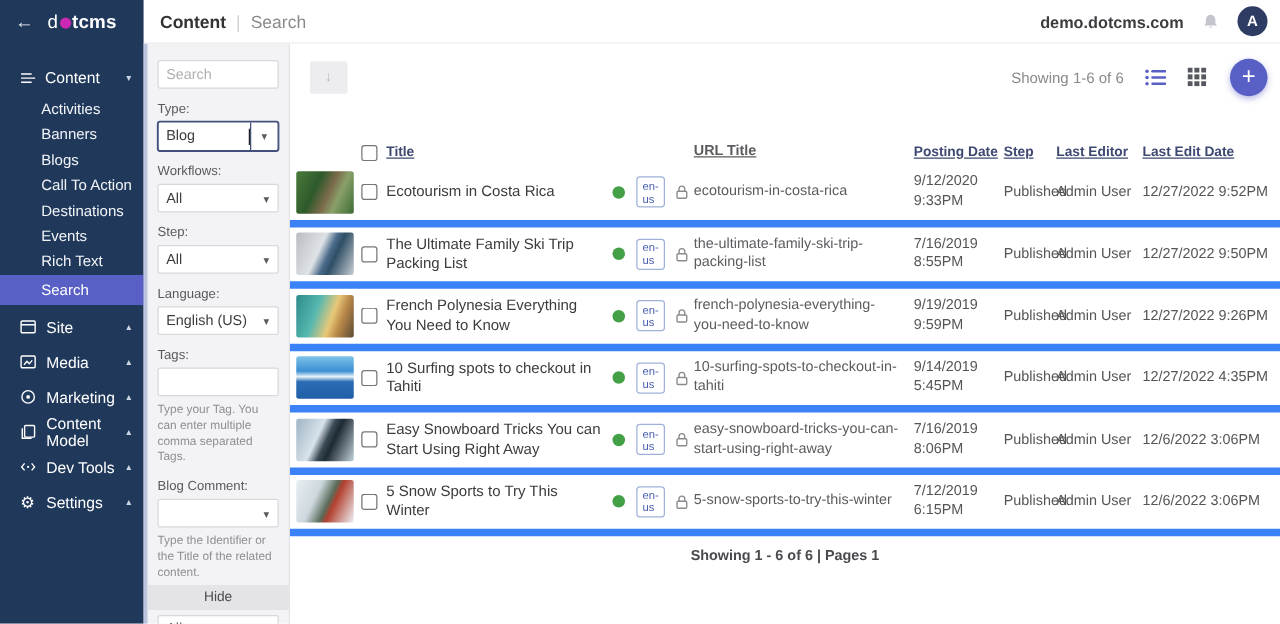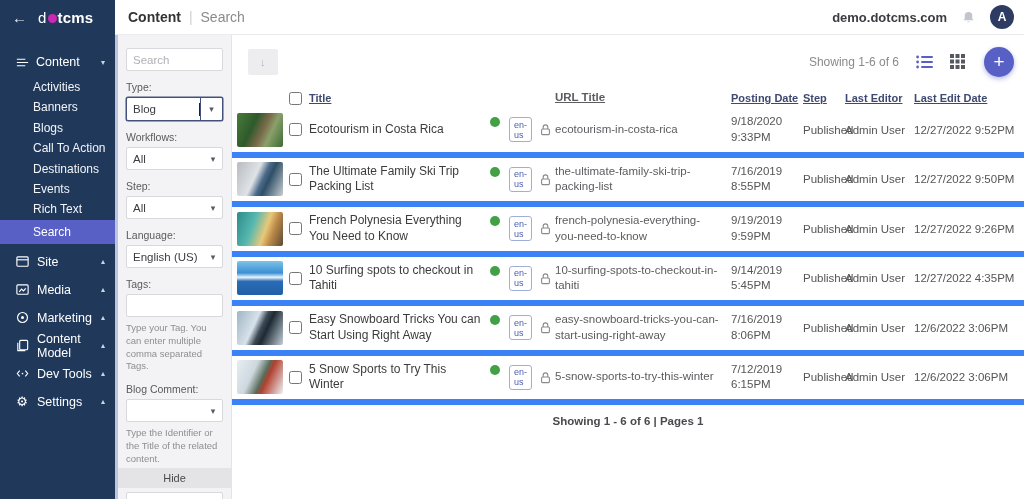--- a/index.html
+++ b/index.html
@@ -70,36 +70,36 @@
     font-family:"Liberation Sans",sans-serif; cursor:default; }
   .wf-btn .wf-ico { font-size:11px; }
   .toolbar-right { margin-left:auto; display:flex; align-items:center; gap:17px; }
   .showing { font-size:12px; color:#8a8a8e; }
   .view-ico { width:17px; height:16px; display:flex; align-items:center; cursor:pointer; }
   .fab { width:30px; height:30px; border-radius:50%; background:#5860C5; color:#fff; border:none;
     font-size:19px; line-height:1; display:flex; align-items:center; justify-content:center;
     cursor:pointer; box-shadow:0 2px 5px rgba(88,96,197,.45); font-family:"Liberation Sans",sans-serif; }
 
   .grid { display:grid; grid-template-columns:52px 198px 68px 179px 70px 42px 69px 1fr; align-items:center; }
-  .thead { height:20px; font-size:11px; font-weight:700; color:#3E4971; }
+  .thead { height:20px; font-size:11px; font-weight:700; color:#3E4971;margin-top:24px; }
   .thead .hlink { text-decoration:underline; cursor:pointer; }
   .cell-title { display:flex; align-items:center; padding-left:5px; }
   .cb { width:13px; height:13px; margin:0 7px 0 0; accent-color:#5860C5; cursor:pointer; }
   .thead .cb { margin-right:7px; }
   .row { height:49.5px; border-bottom:6px solid #3b82f6; font-size:11.5px; color:#555; }
   .cell-thumb { padding-left:5px; }
   .thumb { width:46px; height:34px; border-radius:2px; cursor:pointer; }
   .thumb-1 { background:linear-gradient(115deg,#4a7a3a 0%,#2e5a2b 35%,#7a6a4a 55%,#8aa06a 70%,#3c6b33 100%); }
   .thumb-2 { background:linear-gradient(115deg,#b8bcc0 0%,#dfe3e6 40%,#4a6a8a 55%,#2f4f66 65%,#c9ced3 100%); }
   .thumb-3 { background:linear-gradient(110deg,#2e8a8a 0%,#56b8b0 35%,#e8c878 60%,#b98848 75%,#5a4a34 100%); }
   .thumb-4 { background:linear-gradient(180deg,#7ec3e8 0%,#3b8fd4 35%,#e8f4f8 48%,#2a6cb5 60%,#1f5fa8 100%); }
   .thumb-5 { background:linear-gradient(115deg,#9fb4c4 0%,#d8e2ea 38%,#3a4a55 52%,#1e2a33 62%,#c2d0da 100%); }
   .thumb-6 { background:linear-gradient(115deg,#e8eef2 0%,#cdd8de 35%,#5a6b5a 55%,#b2402f 63%,#eef2f5 100%); }
   .title-text { font-size:12px; color:#3c3c3c; line-height:1.3; cursor:pointer; }
-  .cell-status { display:flex; padding-left:8px; }
+  .cell-status { display:flex; align-items:center; padding-left:8px; }
   .sdot { width:10px; height:10px; border-radius:50%; background:#43A047; flex:0 0 auto; }
   .lang-badge { margin-left:9px; border:1px solid #9FB0D8; border-radius:3px; color:#4A5FAE;
     font-size:9px; padding:1.5px 4px; background:#fff; }
   .lock { margin-left:8px; display:flex; align-items:center; }
   .cell-url { padding:0 8px 0 5px; font-size:11.5px; color:#5c5c60; line-height:1.35; overflow-wrap:break-word; }
   .cell-date { padding-left:2px; line-height:1.35; }
   .cell-step,.cell-editor,.cell-edited { padding-left:4px; }
   .tfoot { text-align:center; margin-top:10px; font-size:11.5px; font-weight:700; color:#4a4a4e; }
 </style>
 </head>
@@ -319,21 +319,21 @@
         <span class="lang-badge">en-us</span>
         <span class="lock">
             <svg width="11" height="13" viewBox="0 0 11 13">
               <path d="M3.2 6V4.2a2.3 2.3 0 0 1 4.6 0V6" fill="none" stroke="#8a8a8e" stroke-width="1.1"></path>
               <rect x="1.6" y="6" width="7.8" height="5.6" rx="1" fill="none" stroke="#8a8a8e" stroke-width="1.1"></rect>
             </svg>
           </span>
       </div>
       <div class="cell-url">ecotourism-in-costa-rica</div>
       <div class="cell-date">
-          <div>9/18/2020</div>
+          <div>9/12/2020</div>
           <div>9:33PM</div>
         </div>
       <div class="cell-step">Published</div>
       <div class="cell-editor">Admin User</div>
       <div class="cell-edited">12/27/2022 9:52PM</div>
     </div>
 
     <div class="grid row">
       <div class="cell-thumb">
           <div class="thumb thumb-2"></div>

